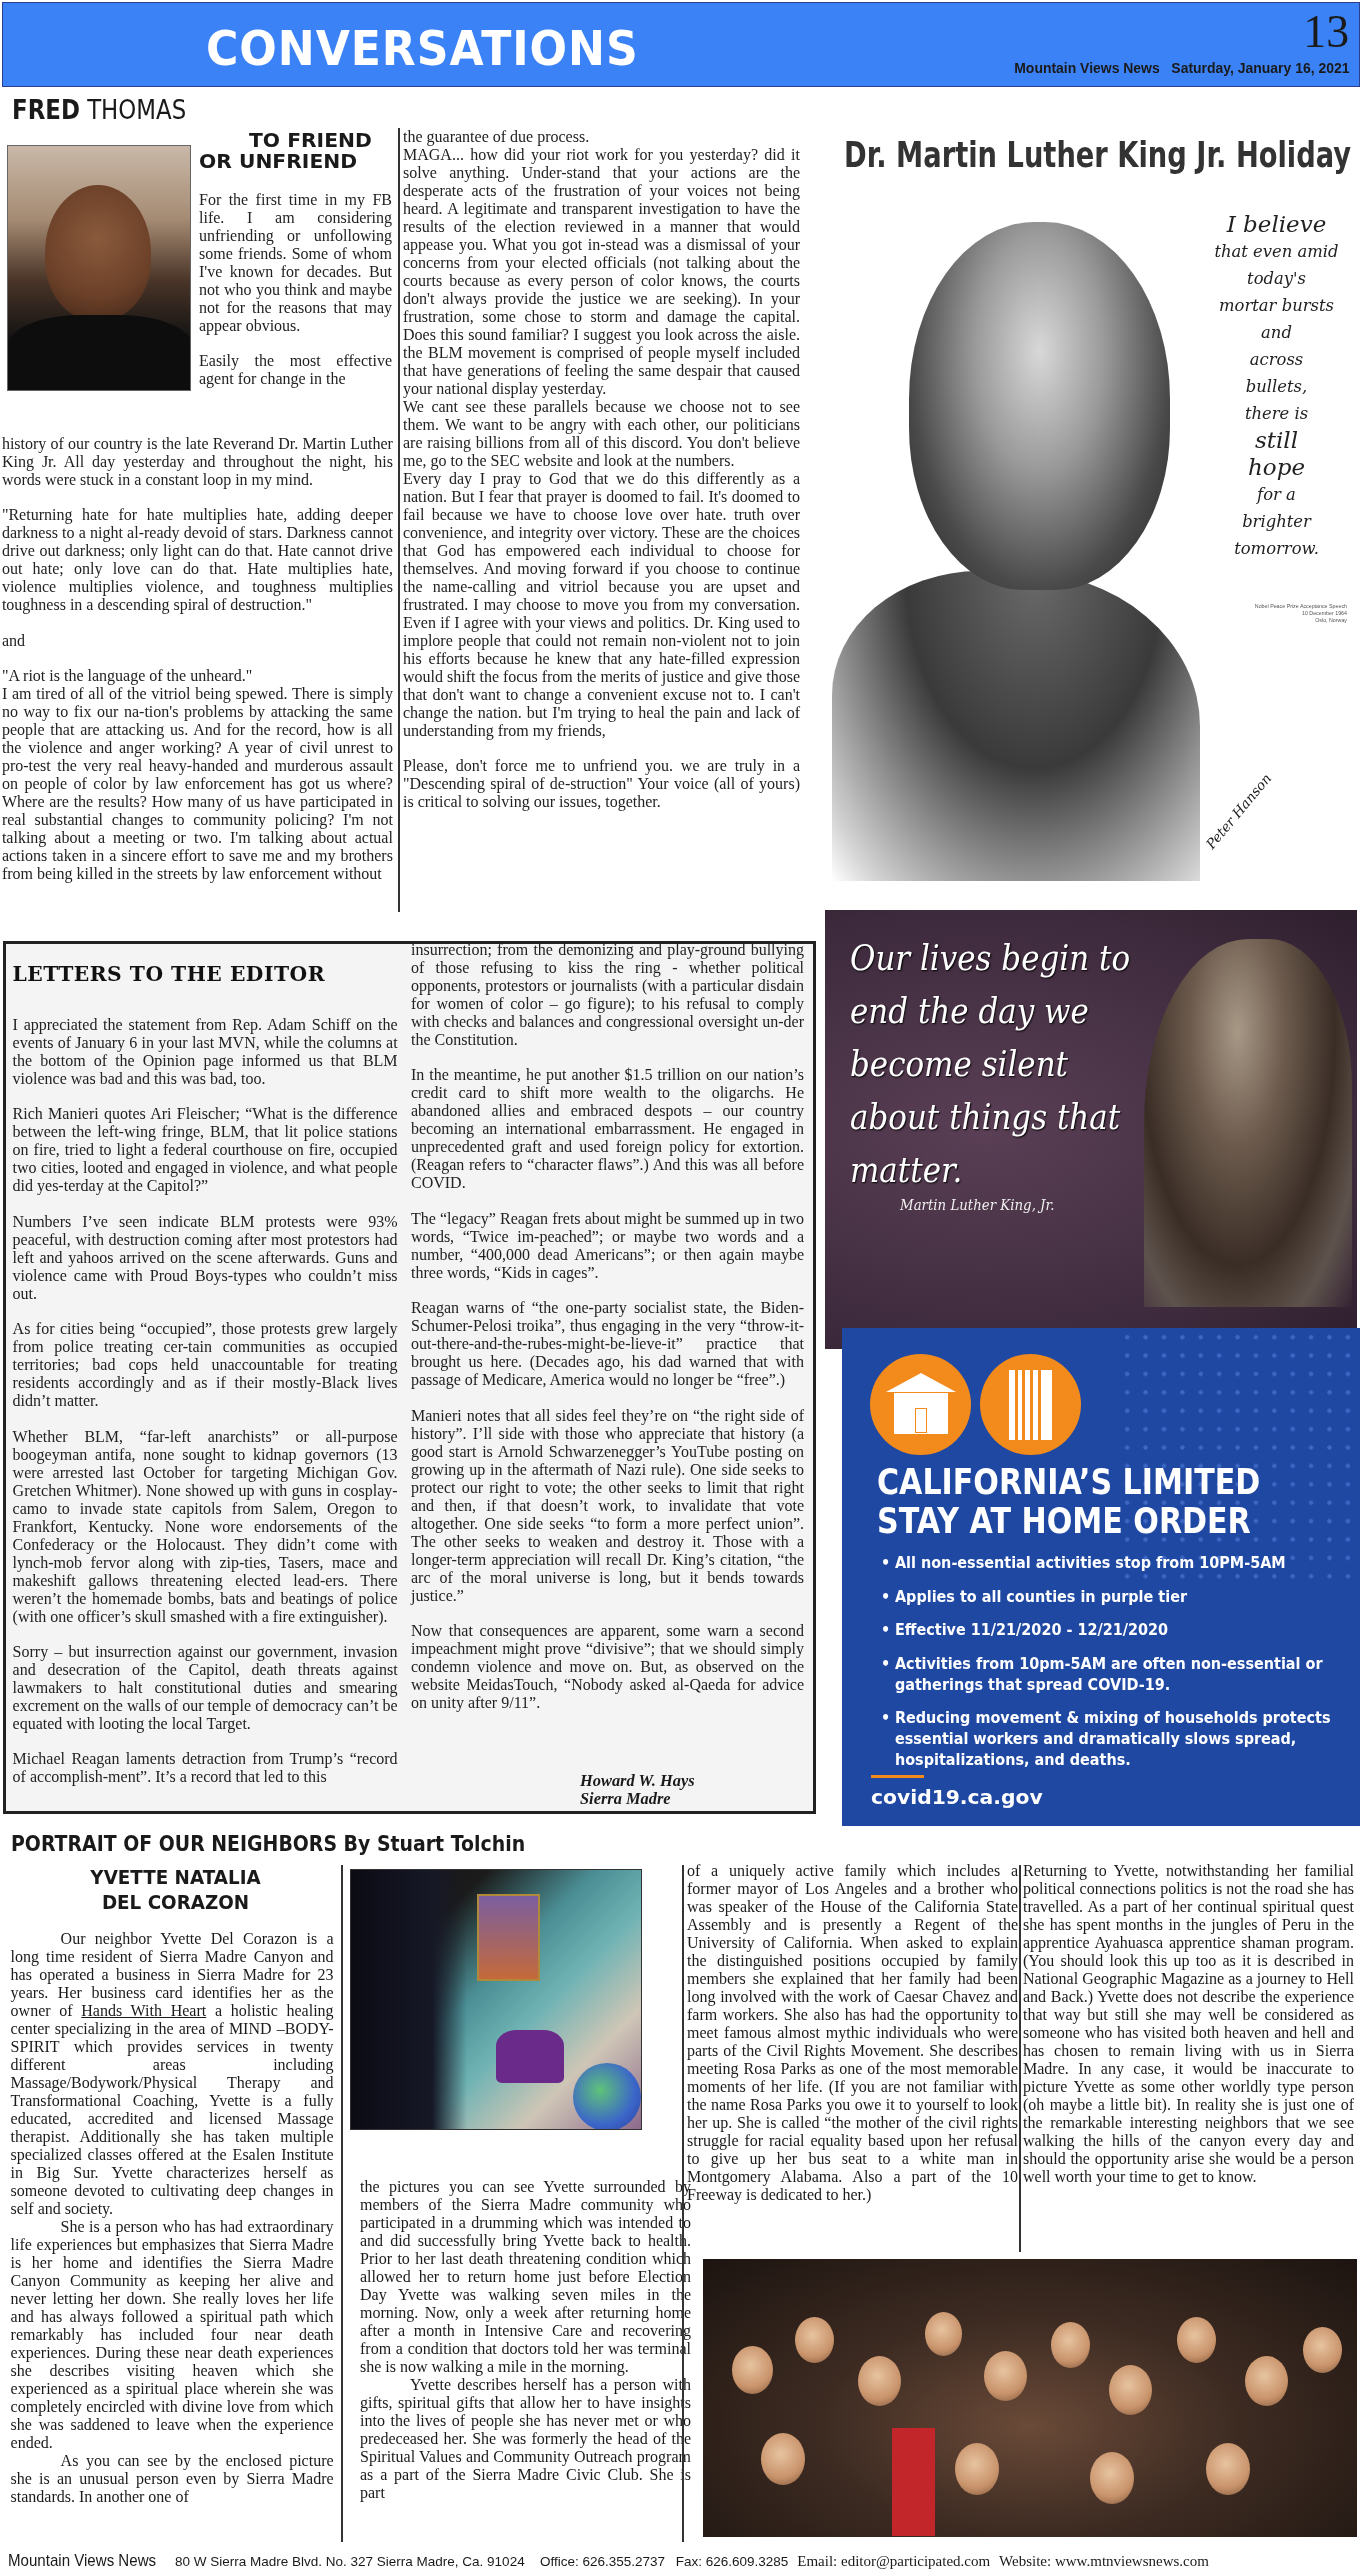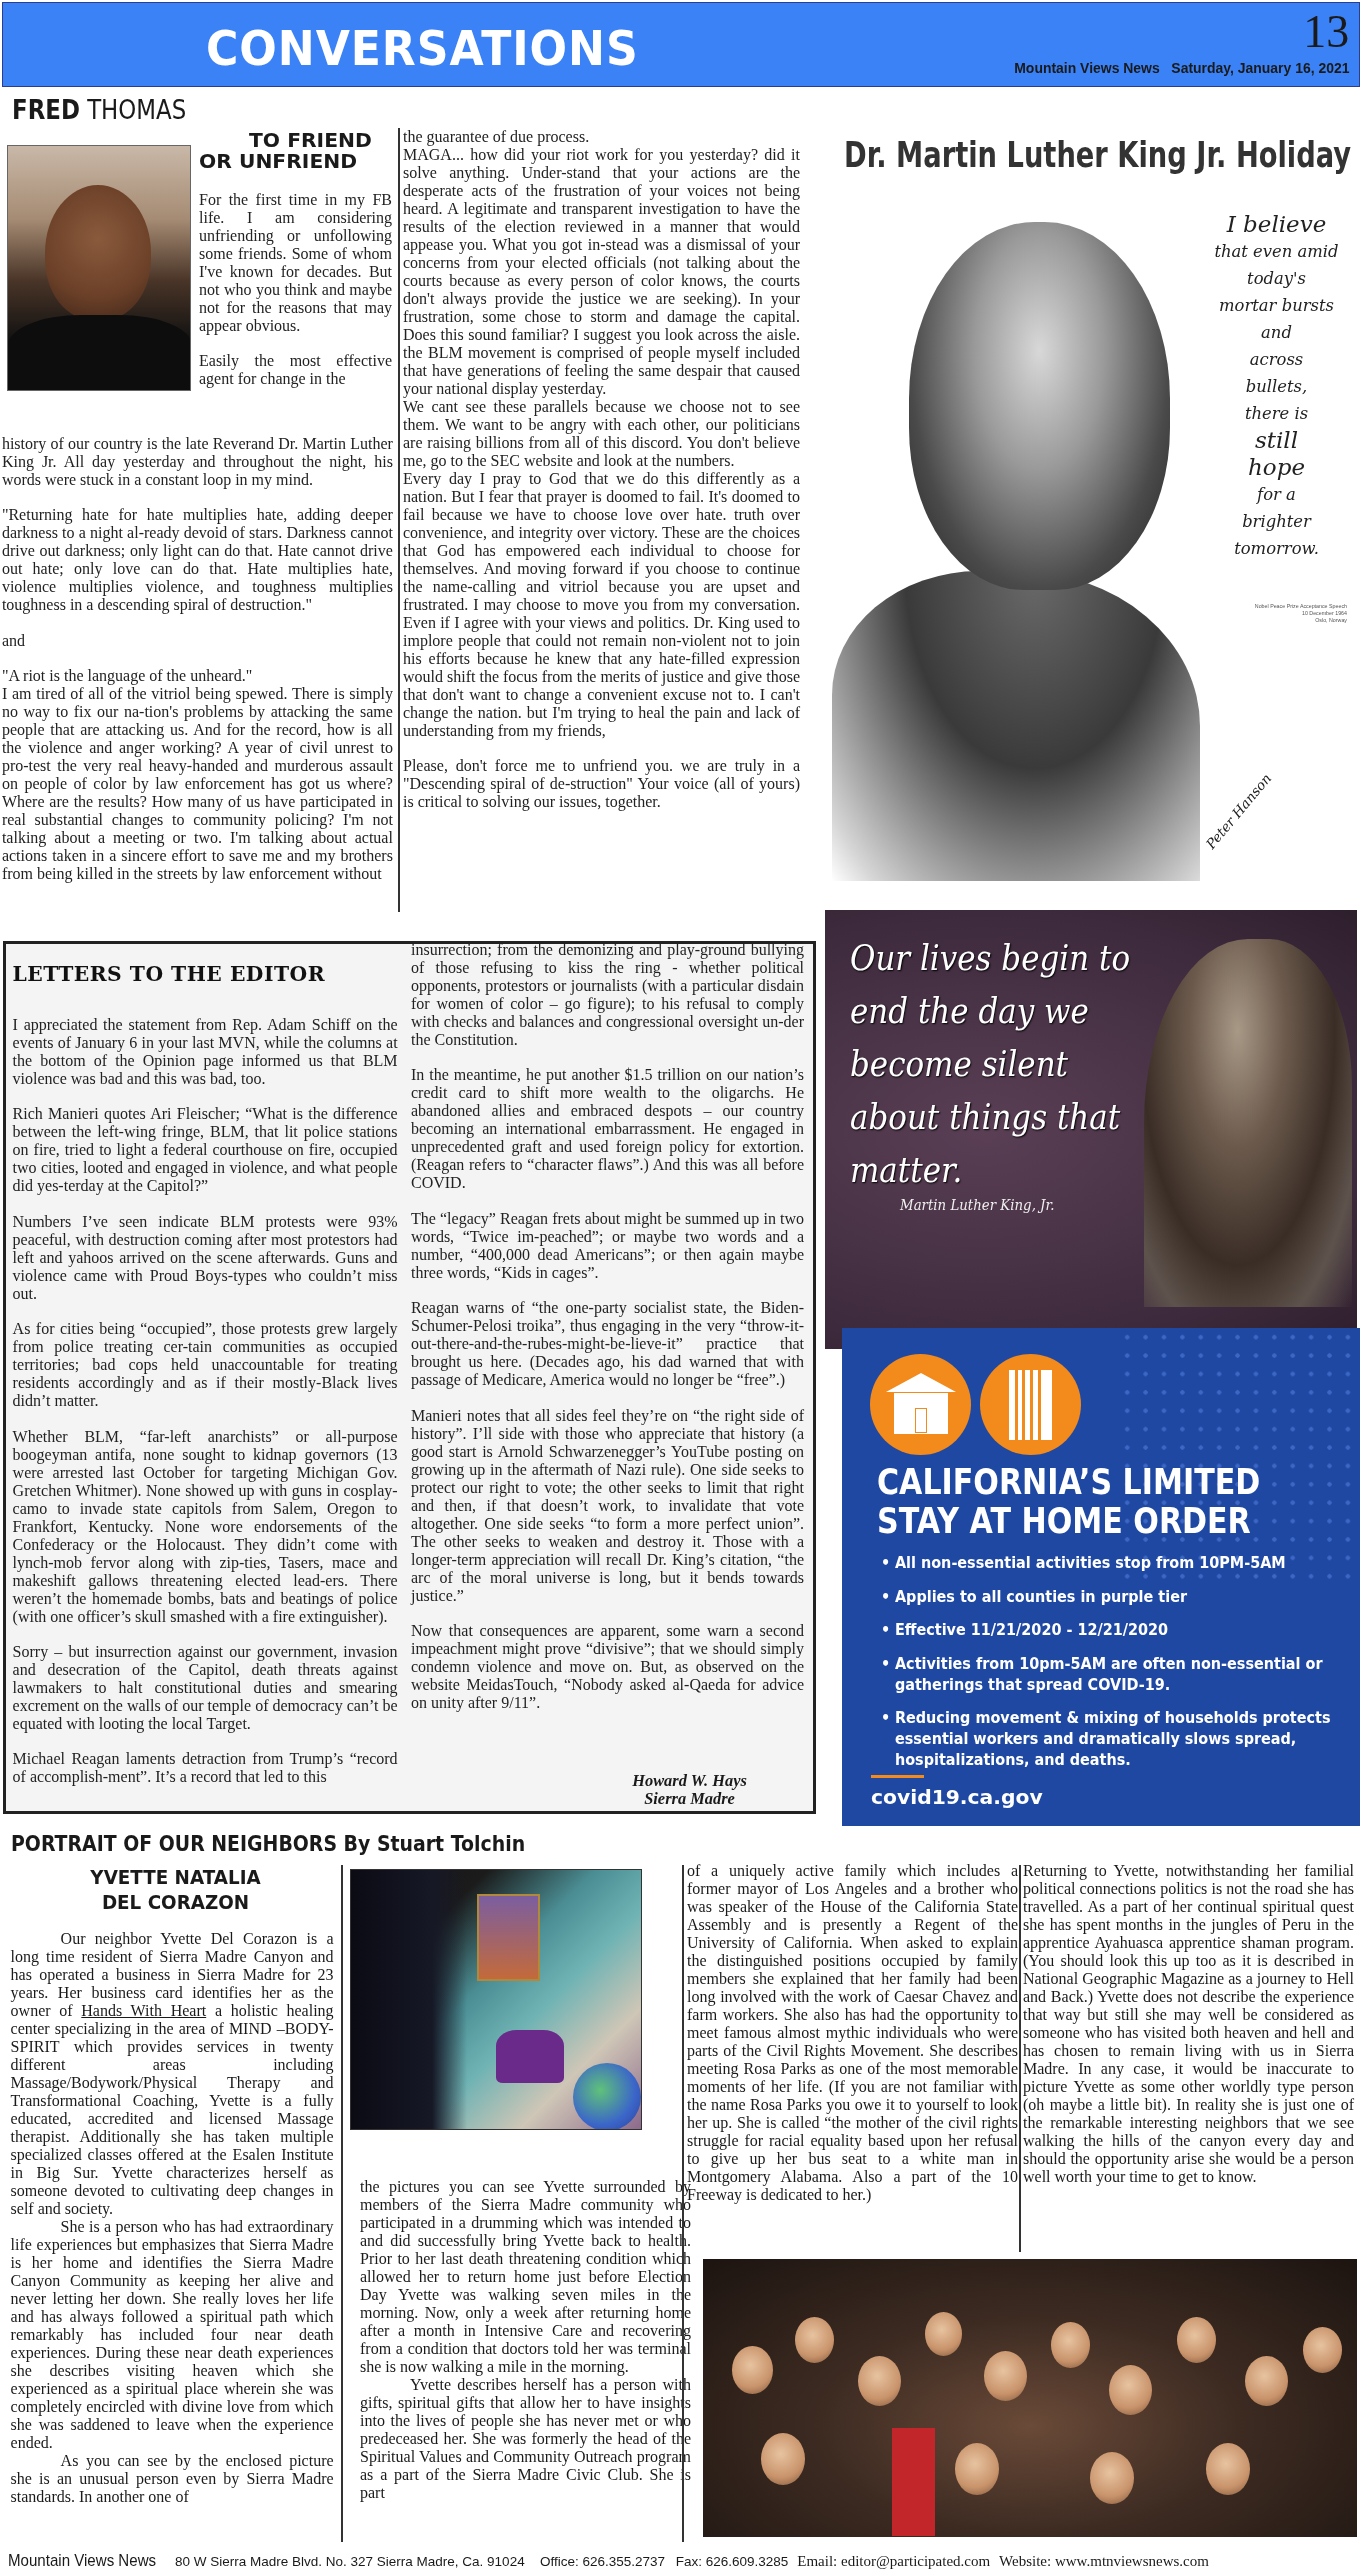--- a/index.html
+++ b/index.html
@@ -41,21 +41,21 @@
   .mlk-quote div { font-size: 16.4px; line-height: 27px; }
   .mlk-quote .big { font-size: 23px; }
   .mlk-credit { left: 1219px; top: 603px; width: 128px; font-family: "Liberation Sans", sans-serif; font-size: 5.3px; line-height: 6.8px; text-align: right; color: #555; }
   .mlk-sign { left: 1192px; top: 803px; font-family: "DejaVu Serif", serif; font-style: italic; font-size: 13.5px; color: #222; transform: rotate(-50deg); }
 
   
   .letters-box { left: 2.9px; top: 941px; width: 813px; height: 873px; border: 3.9px solid #222; background: #f4f4f4; }
   .letters-title { left: 12.6px; top: 962px; font-family: "DejaVu Serif", serif; font-weight: bold; font-size: 20.3px; color: #111; letter-spacing: 0.5px; }
   .letters-c1 { left: 12.6px; top: 1016px; width: 385px; }
   .letters-c2 { left: 411px; top: 941px; width: 393px; }
-  .letters-sig { left: 580px; top: 1772px; width: 219px; text-align: center; font-family: "Liberation Serif", serif; font-style: italic; font-weight: bold; font-size: 16.4px; line-height: 18.4px; }
+  .letters-sig { left: 580px; top: 1772px; width: 219px; text-align: left; font-family: "Liberation Serif", serif; font-style: italic; font-weight: bold; font-size: 16.4px; line-height: 18.4px; }
 
   
   .quote-card { left: 825px; top: 910px; width: 532px; height: 439px; background: radial-gradient(ellipse at 30% 50%, #5a3f55 0%, #3d2a3c 70%, #2e1f2d 100%); }
   .quote-card .q { position: absolute; left: 25px; top: 21px; width: 348px; font-family: "DejaVu Serif", serif; font-style: italic; font-size: 36px; line-height: 53px; color: #fff; transform: scaleX(0.86); transform-origin: left; text-shadow: 1px 1px 1.9px #000; }
   .quote-card .a { position: absolute; left: 75px; top: 286px; font-family: "DejaVu Serif", serif; font-style: italic; font-size: 15.5px; color: #f0f0f0; transform: scaleX(0.86); transform-origin: left; }
   .quote-card .person { position: absolute; left: 319px; top: 29px; width: 208px; height: 368px; background: radial-gradient(ellipse at 45% 25%, #a89886 0%, #6b5a4c 30%, #3a2d26 60%, #5e534c 80%, rgba(0,0,0,0) 100%); border-radius: 50% 40% 0 0; }
 
   
   .covid-card { left: 842px; top: 1328px; width: 518px; height: 498px; background: #1f48a3; overflow: hidden; }
   .covid-card .dots { position: absolute; right: 0; top: 0; width: 242px; height: 252px; background-image: radial-gradient(circle, #3c67c4 1.9px, transparent 2.4px); background-size: 18.4px 18.4px; }

